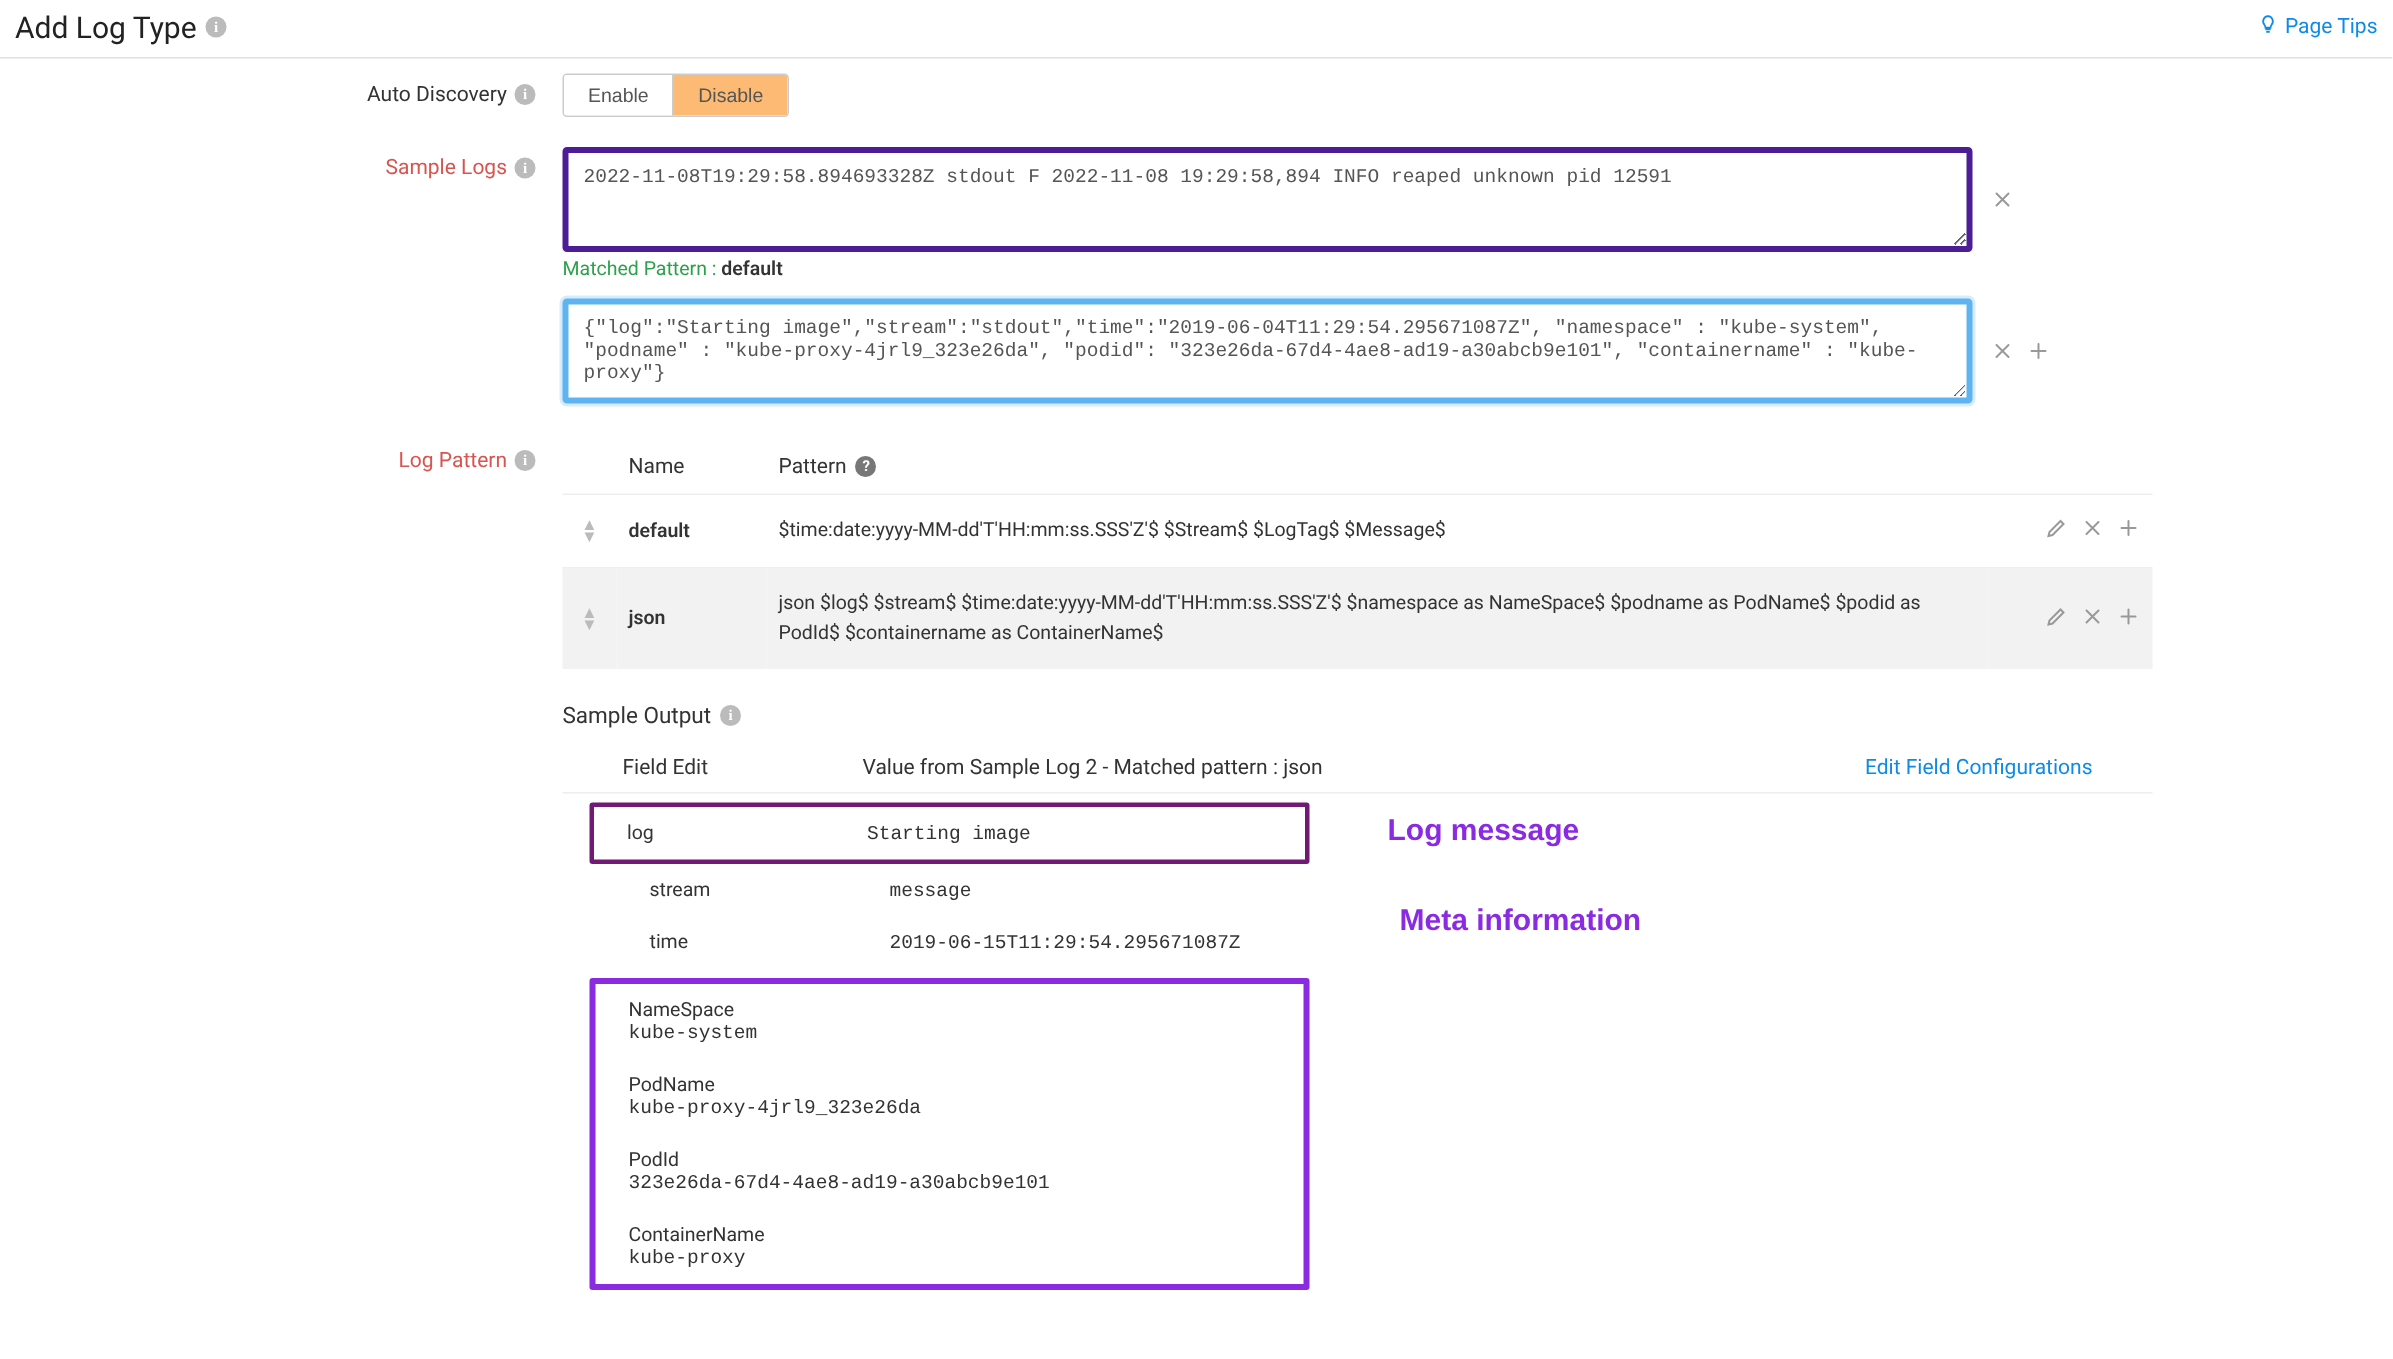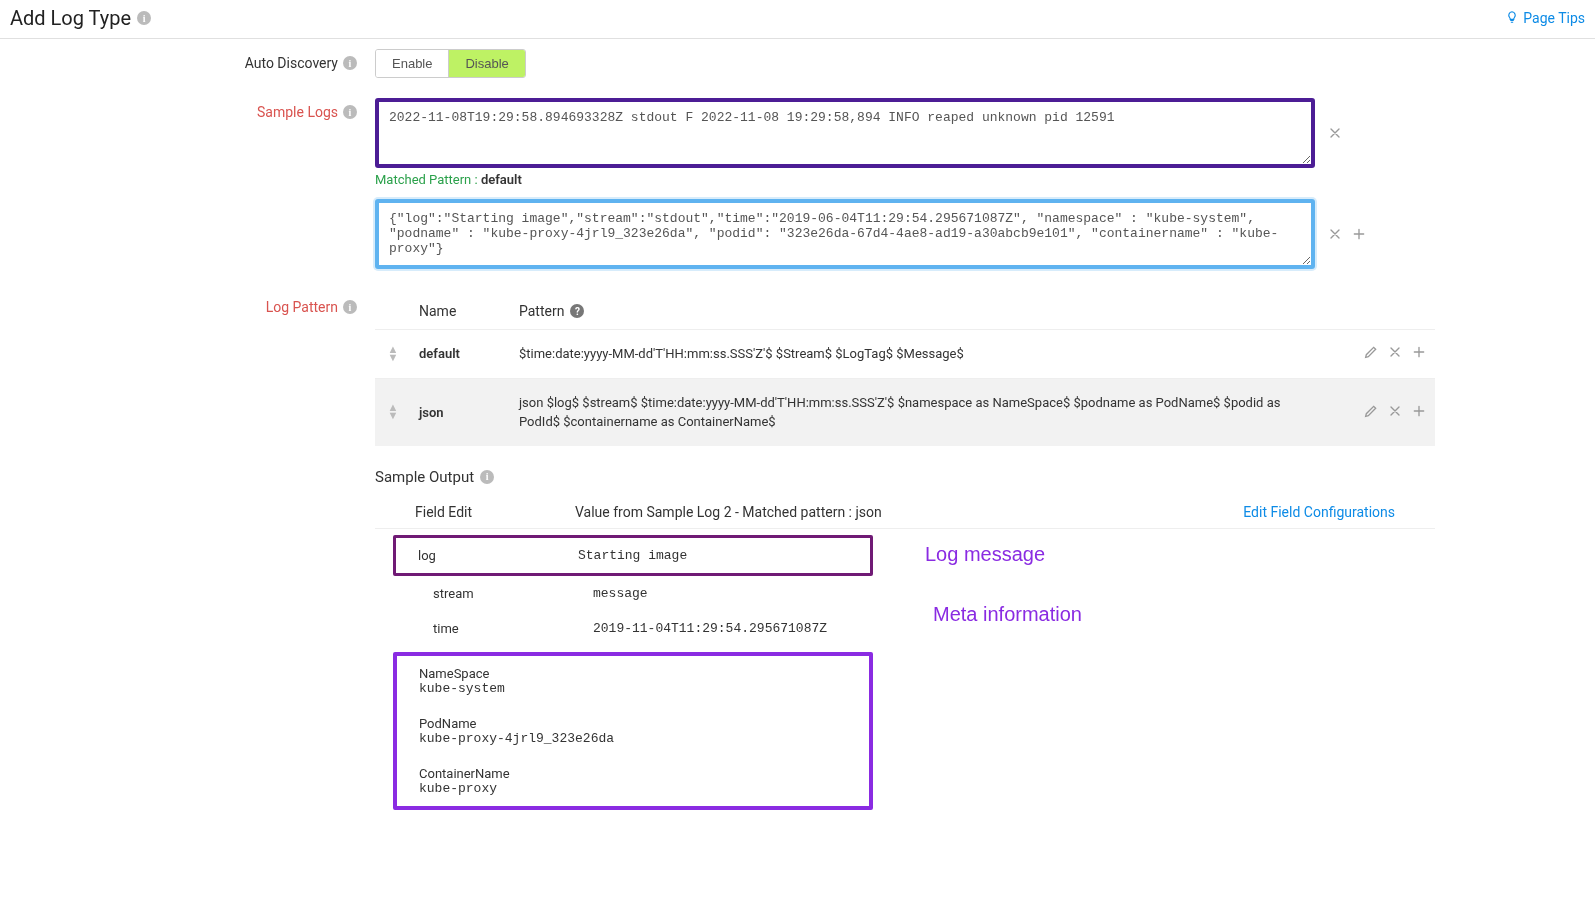--- a/index.html
+++ b/index.html
@@ -14,21 +14,21 @@
 
 .form-area { padding: 10px 20px 30px 20px; }
 .form-row { display: flex; align-items: flex-start; margin-bottom: 20px; }
 .form-label { width: 355px; text-align: right; padding-right: 18px; padding-top: 6px; font-size: 14px; color: #333; display: flex; justify-content: flex-end; align-items: center; gap: 5px; }
 .form-label.red { color: #d9534f; }
 .form-value { flex: 1; max-width: 1060px; }
 
 .btn-group { display: inline-flex; border: 1px solid #ccc; border-radius: 3px; overflow: hidden; }
 .btn-group button { border: none; background: #fff; padding: 6px 16px; font-size: 13px; cursor: pointer; color: #555; }
 .btn-group button + button { border-left: 1px solid #ccc; }
-.btn-group button.active { background: #bef264; }
+.btn-group button.active { background: #fdba74; }
 
 .sample-row { display: flex; align-items: center; gap: 12px; margin-bottom: 4px; }
 .sample-textarea { flex: 1; max-width: 940px; min-height: 70px; border: 4px solid #4c1d95; border-radius: 3px; padding: 8px 10px; font-family: "Courier New", monospace; font-size: 13px; color: #555; resize: both; }
 .sample-textarea.focused { border-color: #5fb3f0; box-shadow: 0 0 0 2px rgba(95,179,240,0.25); outline: none; }
 .sample-actions { display: flex; gap: 8px; color: #999; }
 .icon-btn { cursor: pointer; color: #999; display: inline-flex; }
 .matched-line { font-size: 13px; margin: 4px 0 12px 0; }
 .matched-line .mp-label { color: #2ba14b; }
 .matched-line .mp-value { color: #333; font-weight: 600; }
 
@@ -53,21 +53,21 @@
 .output-row .col-value { flex: 1; font-family: "Courier New", monospace; color: #333; }
 
 .highlight-box-a { border: 3px solid #701a75; border-radius: 2px; margin: 6px 0 0 18px; max-width: 480px; }
 .highlight-box-a .output-row { border-bottom: none; padding: 10px 22px; }
 .plain-rows .output-row { border-bottom: none; }
 .plain-rows { margin-left: 18px; max-width: 480px; }
 .highlight-box-b { border: 4px solid #8a2be2; border-radius: 2px; margin: 6px 0 0 18px; max-width: 480px; }
 .highlight-box-b .output-row { border-bottom: none; padding: 10px 22px; flex-direction: column; }
 
 .callout-wrap { position: relative; }
-.callout { position: absolute; font-size: 20px; font-weight: 400; color: #8a2be2; font-family: "Comic Sans MS", cursive, sans-serif; text-shadow: 0 0 2px #fff; white-space: nowrap; }
+.callout { position: absolute; font-size: 20px; font-weight: 700; color: #8a2be2; font-family: "Comic Sans MS", cursive, sans-serif; text-shadow: 0 0 2px #fff; white-space: nowrap; }
 .callout.c1 { left: 550px; top: 8px; }
 .callout.c2 { left: 558px; top: 68px; }
 
 svg { width: 16px; height: 16px; }
 .bulb-icon svg { width: 14px; height: 14px; }
 </style>
 </head>
 <body>
 
 <div class="page-header">
@@ -224,35 +224,39 @@
           </div>
         <div class="callout c1">Log message</div>
 
         <div class="plain-rows" id="plain-rows">
             <div class="output-row">
               <div class="col-field">stream</div>
               <div class="col-value">message</div>
             </div>
             <div class="output-row">
               <div class="col-field">time</div>
-              <div class="col-value">2019-11-04T11:29:54.295671087Z</div>
+              <div class="col-value">2019-06-15T11:29:54.295671087Z</div>
             </div>
           </div>
 
         <div class="highlight-box-b" id="group-b">
           <div class="callout c2">Meta information</div>
         <div class="output-row">
               <div class="col-field">NameSpace</div>
               <div class="col-value">kube-system</div>
             </div>
             <div class="output-row">
               <div class="col-field">PodName</div>
               <div class="col-value">kube-proxy-4jrl9_323e26da</div>
             </div>
             <div class="output-row">
+              <div class="col-field">PodId</div>
+              <div class="col-value">323e26da-67d4-4ae8-ad19-a30abcb9e101</div>
+            </div>
+            <div class="output-row">
               <div class="col-field">ContainerName</div>
               <div class="col-value">kube-proxy</div>
             </div>
           </div>
       </div>
     </div>
   </div>
 
 </div>
 

